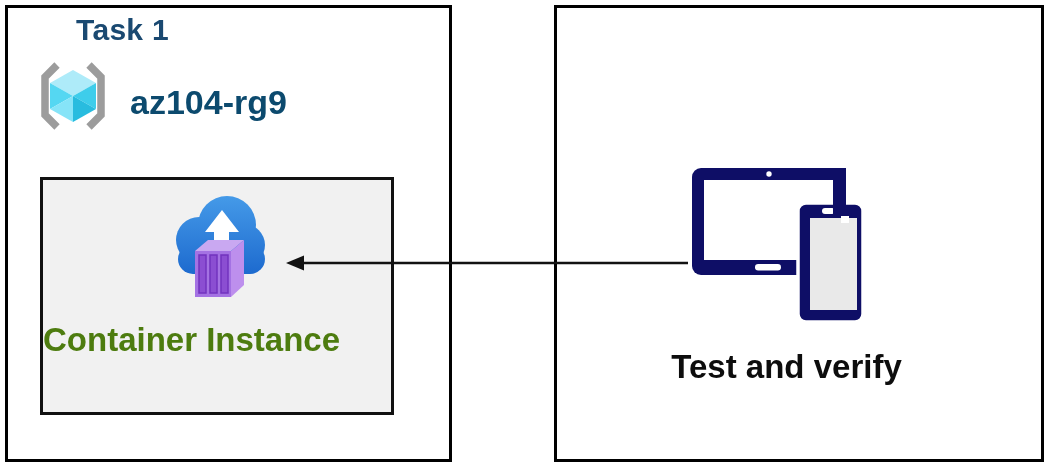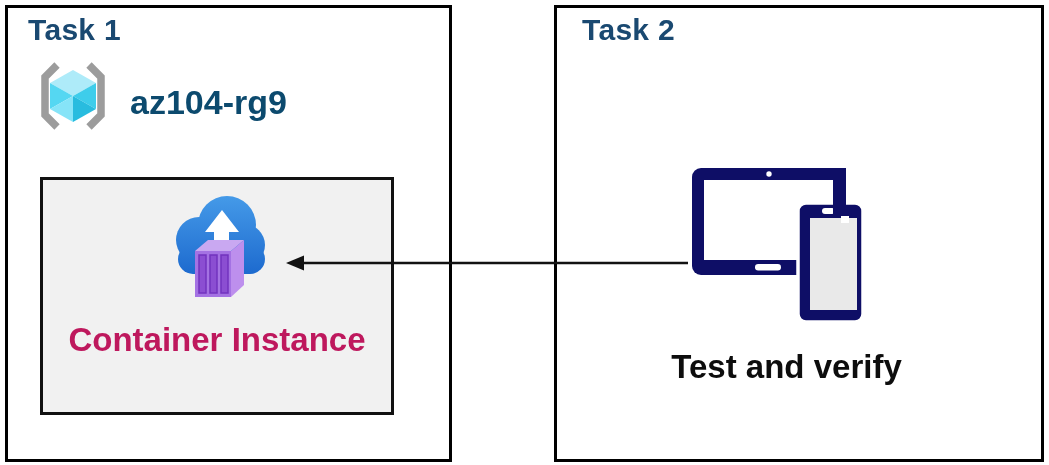--- a/index.html
+++ b/index.html
@@ -6,35 +6,35 @@
   .canvas {
     position:relative; width:1049px; height:465px; background:#ffffff;
     font-family:"Liberation Sans", sans-serif; overflow:hidden;
   }
   .panel {
     position:absolute; background:#ffffff; border:3px solid #000000;
     box-sizing:border-box;
   }
   .panel-title {
     position:absolute; font-size:30px; font-weight:700; color:#1A4971;
-    letter-spacing:0.3px; white-space:nowrap;
+    letter-spacing:0.3px; white-space:nowrap;margin-left:48px;
   }
   .rg-icon   { position:absolute; left:27px; top:54px; }
   .rg-name   {
     position:absolute; left:122px; top:75px; font-size:34px; font-weight:700;
     color:#0c4a6e; white-space:nowrap;
   }
   .ci-card {
     position:absolute; left:32px; top:169px; width:354px; height:238px;
     background:#F1F1F1; border:3px solid #111111; box-sizing:border-box;
   }
   .ci-icon  { position:absolute; left:132px; top:14px; }
   .ci-label {
-    position:absolute; left:0; top:141px; width:100%; text-align:center;
-    font-size:33px; font-weight:700; color:#be185d; white-space:nowrap;
+    position:absolute; left:0; top:141px; width:100%; text-align:left;
+    font-size:33px; font-weight:700; color:#4d7c0f; white-space:nowrap;
   }
   .devices-icon { position:absolute; left:131px; top:156px; }
   .t2-caption {
     position:absolute; left:37px; top:340px; width:385px; text-align:center;
     font-size:33px; font-weight:700; color:#0D0D0D; white-space:nowrap;
   }
   .flow-arrow { position:absolute; left:278px; top:248px; }
 </style>
 </head>
 <body>
@@ -89,21 +89,20 @@
             </g>
           </g>
         </svg>
       </span>
       <div class="ci-label">Container Instance</div>
     </div>
   </div>
 
   <div class="panel" style="left:554px; top:5px; width:490px; height:457px;">
 
-    <div class="panel-title" style="left:25px; top:5px;">Task 2</div>
 
     <span class="devices-icon">
       <svg width="178" height="160" viewBox="0 0 178 160">
         <g>
           <rect x="4" y="4" width="154" height="107" rx="9" fill="#0E0E66"></rect>
           <rect x="16" y="16" width="130" height="80" fill="#ffffff"></rect>
           <circle cx="81" cy="10" r="2.7" fill="#ffffff"></circle>
           <rect x="67" y="100" width="26" height="6.5" rx="3.2" fill="#ffffff"></rect>
         </g>
         <g>

